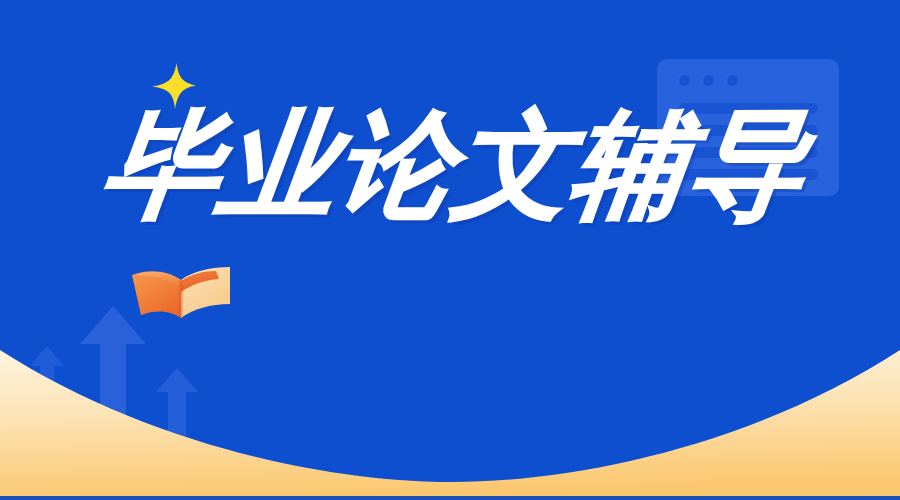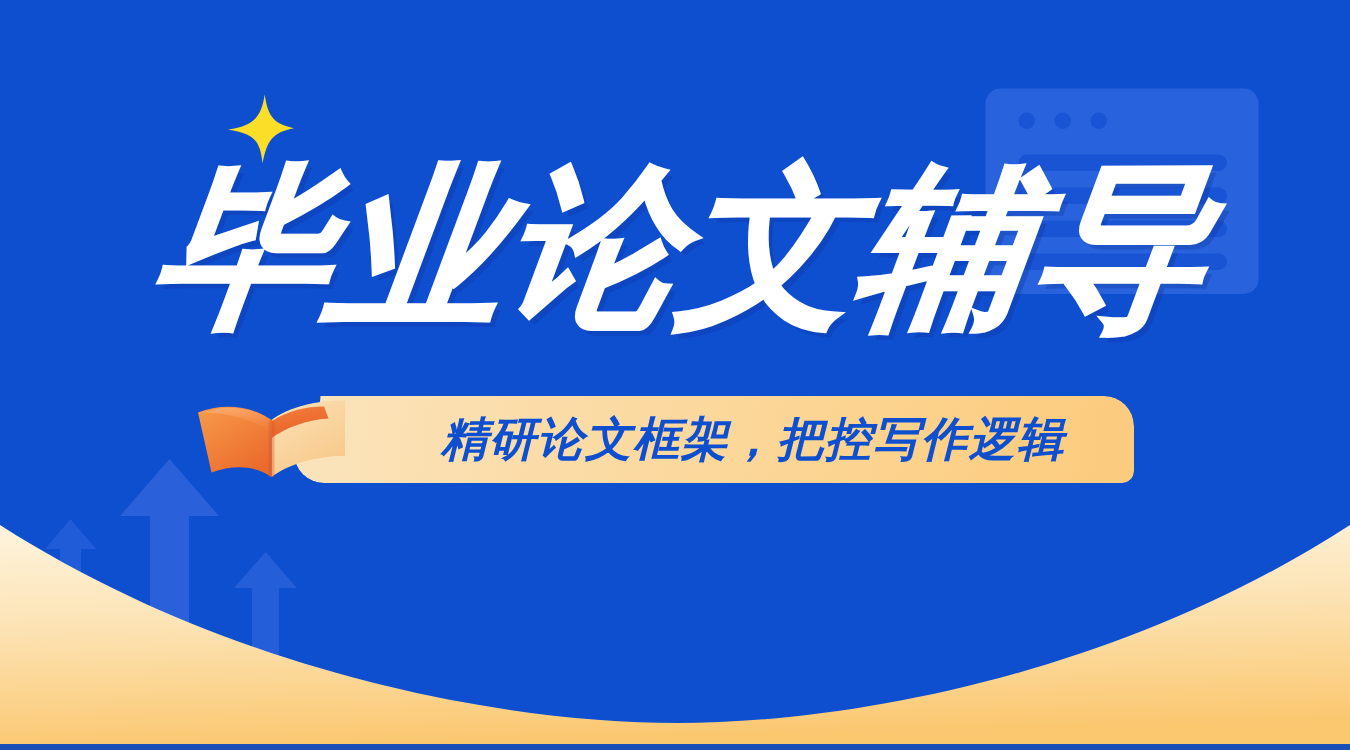--- a/index.html
+++ b/index.html
@@ -188,24 +188,20 @@
   </svg>
   <svg class="arrow big" viewBox="0 0 66 160">
     <path d="M33 0 L66 38 L46 38 L46 160 L20 160 L20 38 L0 38 Z" fill="#2A61DB"></path>
   </svg>
   <svg class="arrow medium" viewBox="0 0 42 110">
     <path d="M21 0 L42 24 L30 24 L30 110 L12 110 L12 24 L0 24 Z" fill="#2A61DB" opacity="0.80"></path>
   </svg>
 
   <div class="headline">毕业论文辅导</div>
 
-  <div class="ribbon-wrap">
-    <div class="ribbon"></div>
-    <div class="ribbon-text">精研论文框架，把控写作逻辑</div>
-  </div>
 
   <svg class="book" viewBox="0 0 100 58">
     <defs>
       <linearGradient id="bkL" x1="0" y1="0" x2="0.7" y2="1">
         <stop offset="0" stop-color="#F89B4B"></stop>
         <stop offset="1" stop-color="#EA6A2B"></stop>
       </linearGradient>
       <linearGradient id="bkR" x1="0" y1="0" x2="0.6" y2="1">
         <stop offset="0" stop-color="#FBE2B8"></stop>
         <stop offset="1" stop-color="#F8C98A"></stop>

